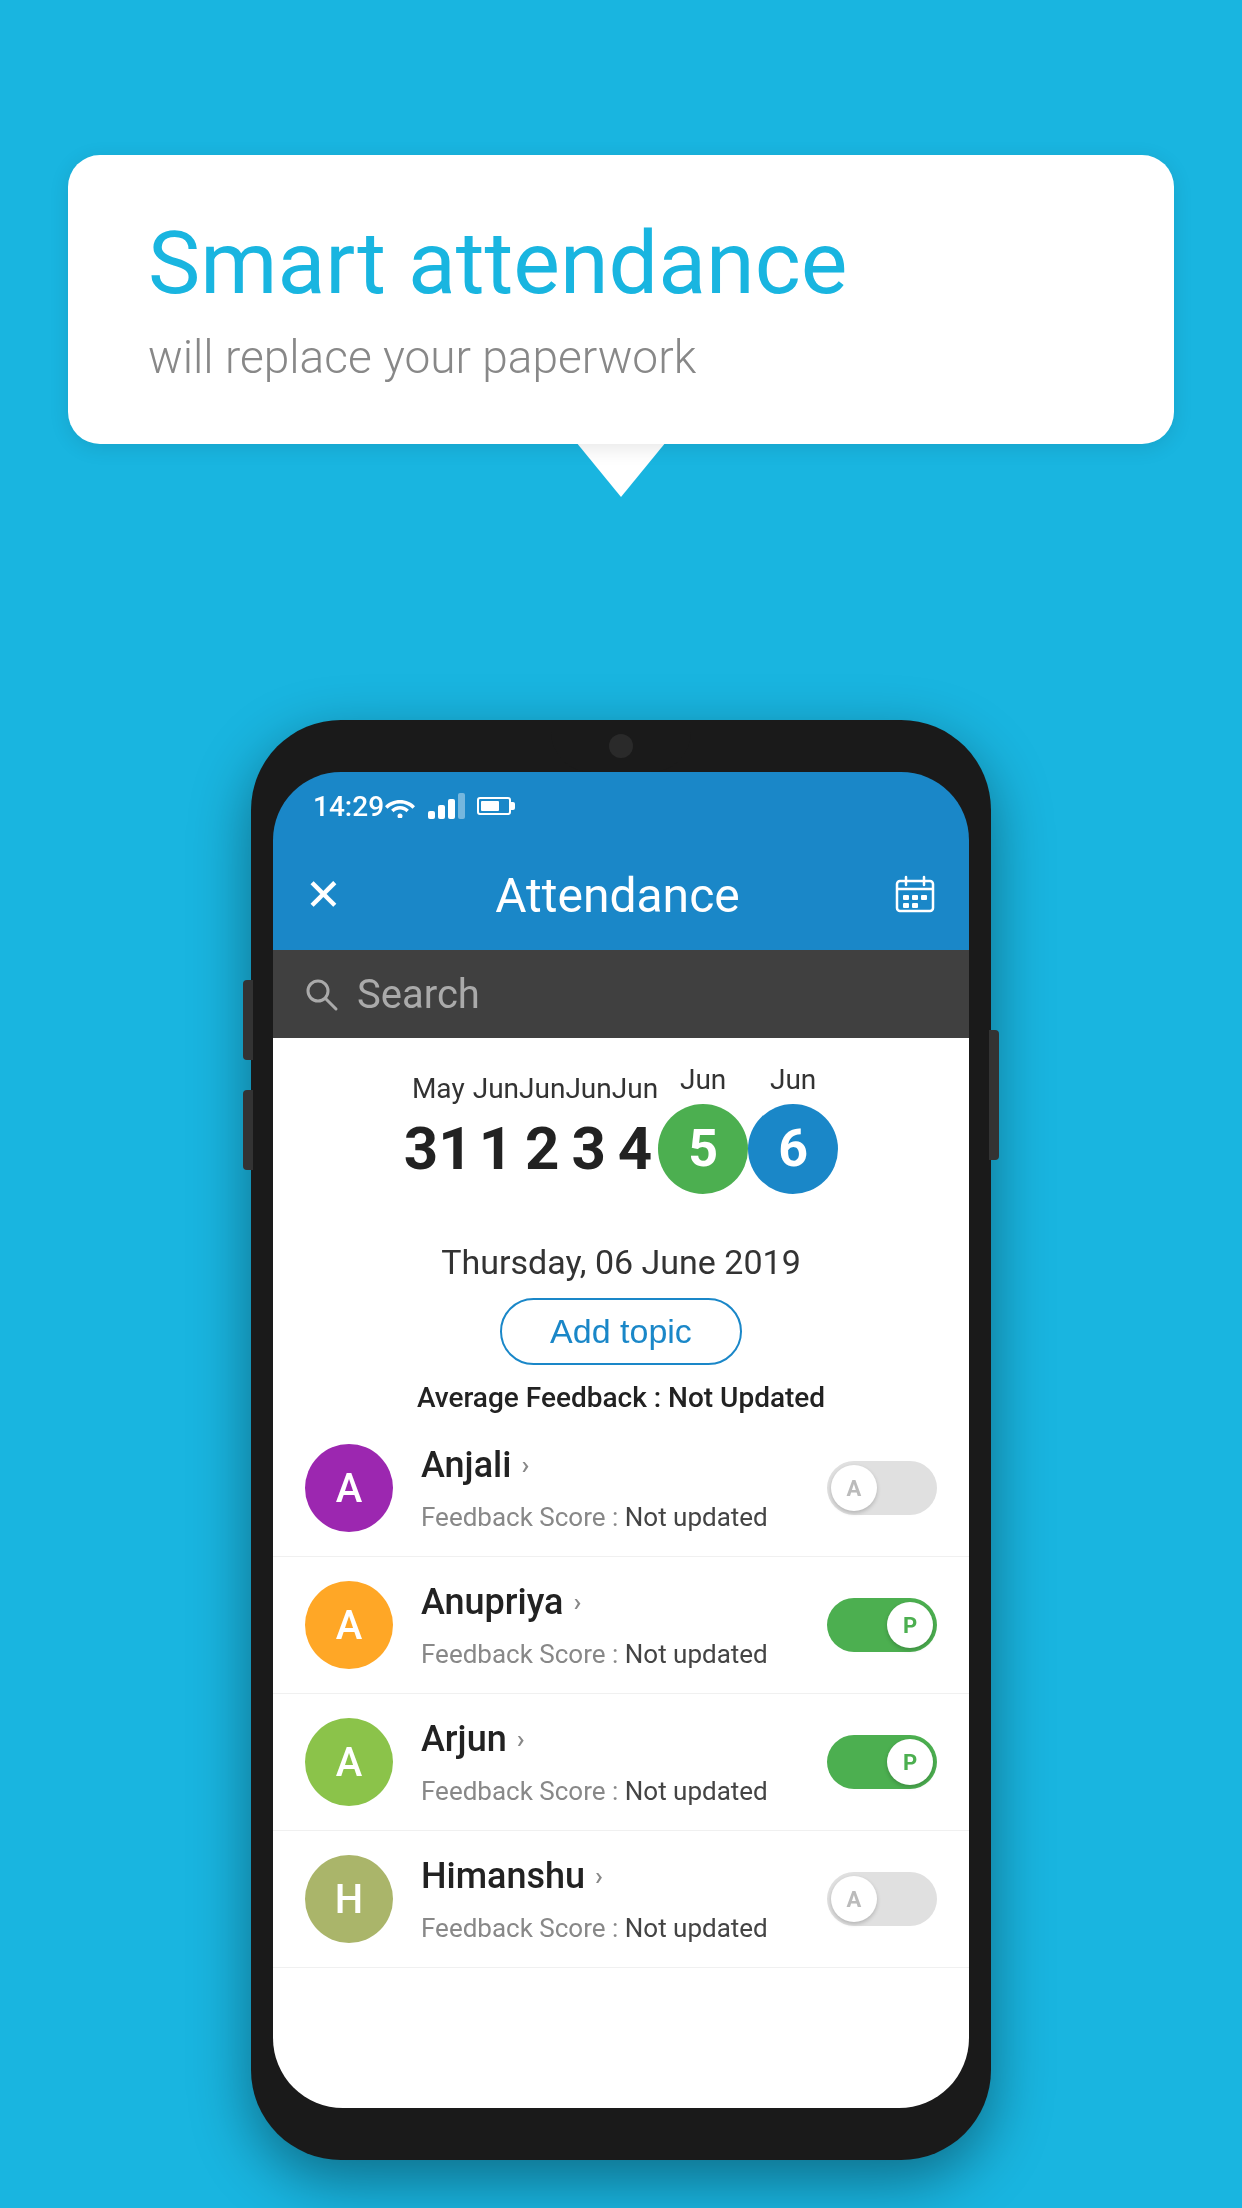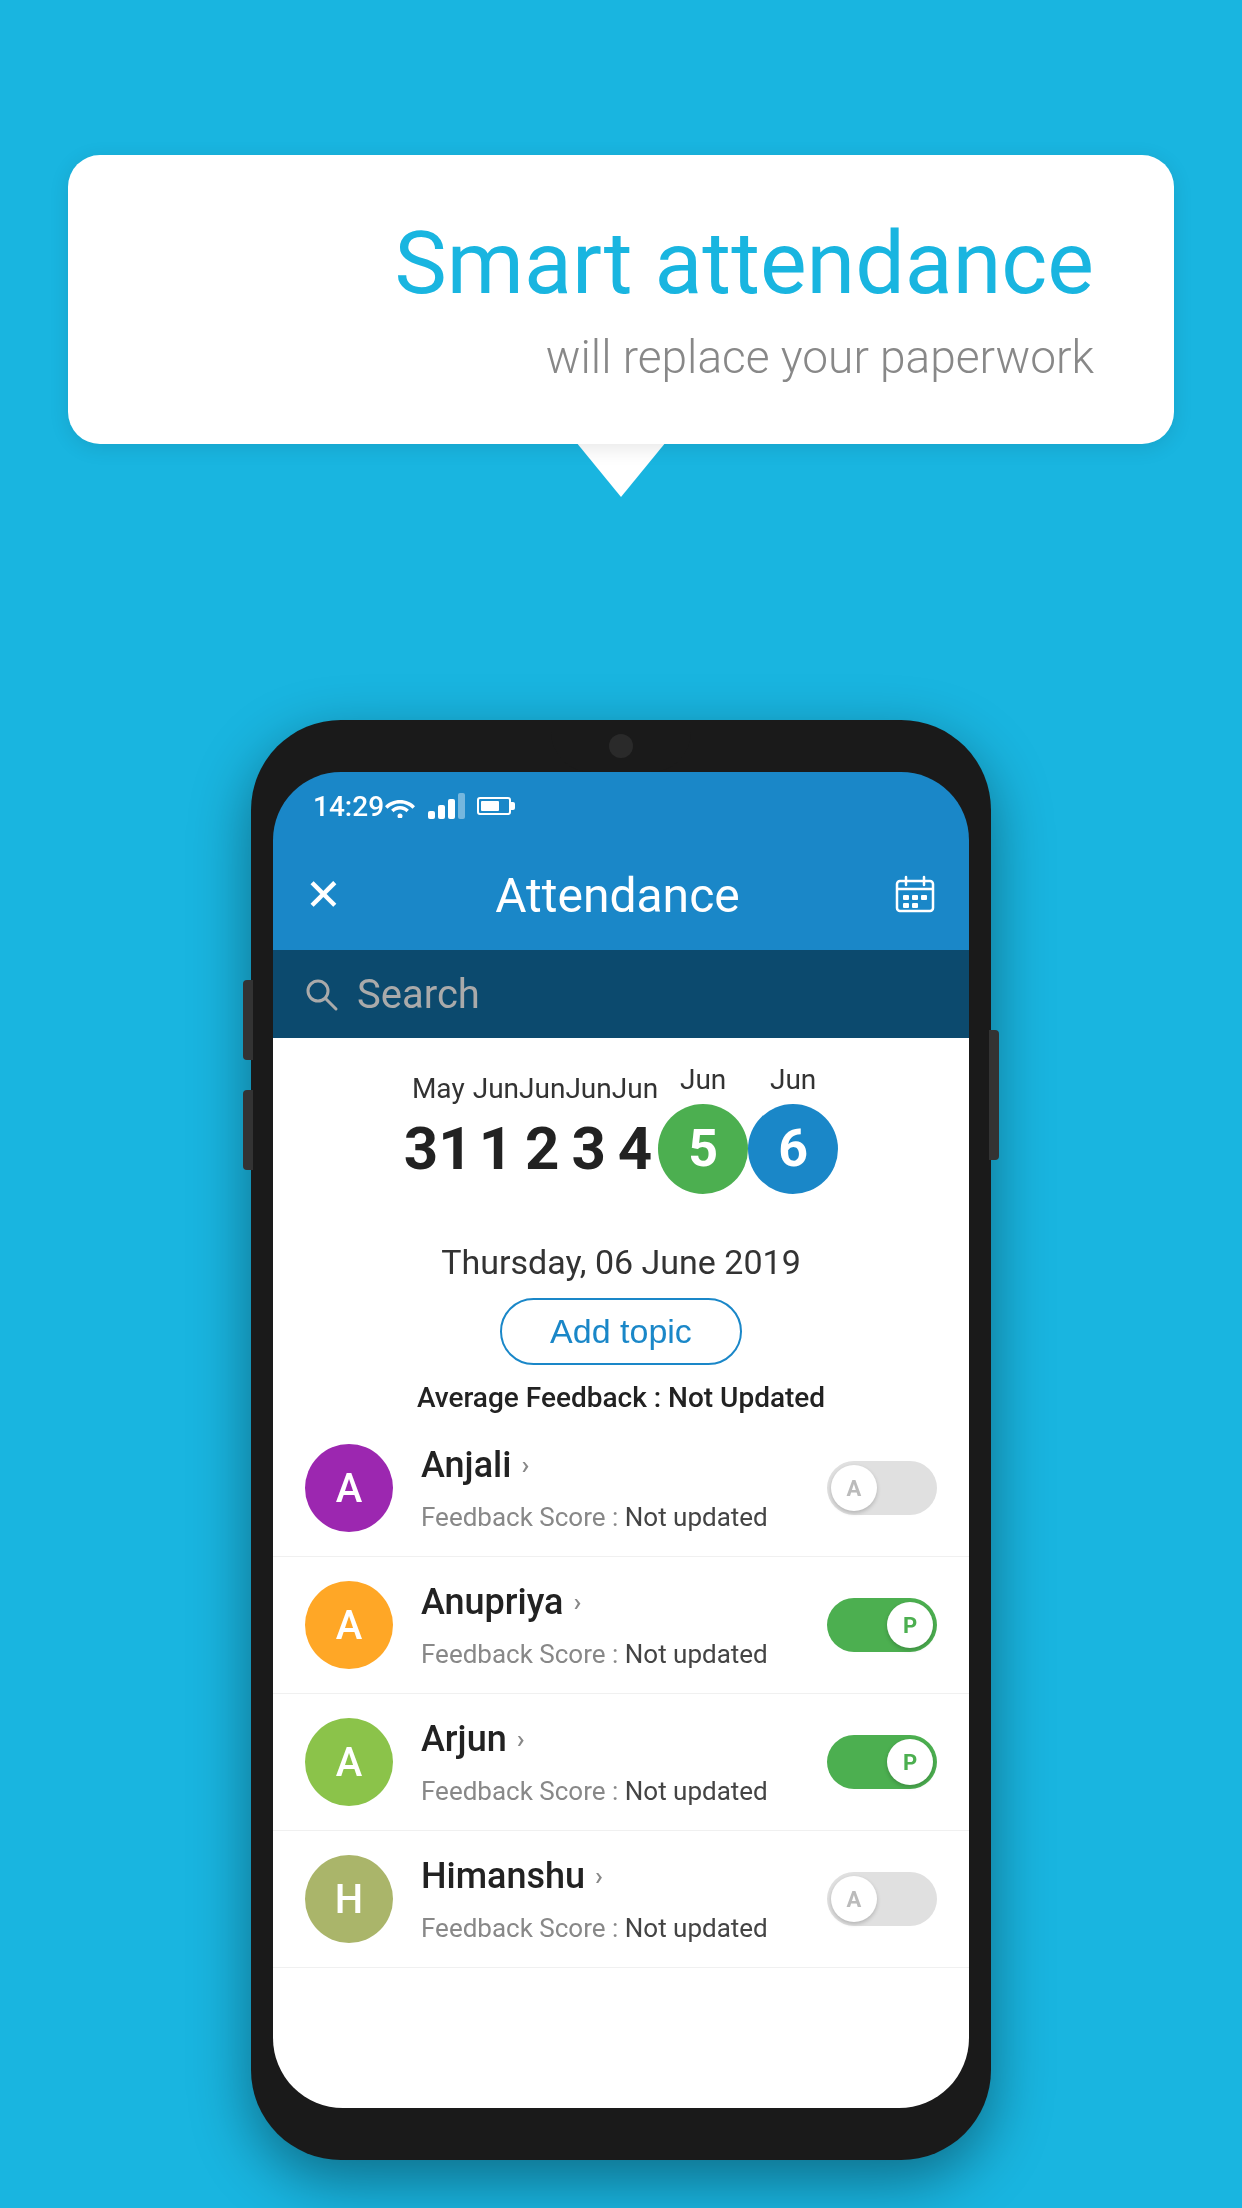--- a/index.html
+++ b/index.html
@@ -19,21 +19,21 @@
       left: 68px;
       right: 68px;
       display: flex;
       flex-direction: column;
       align-items: center;
     }
     .speech-bubble {
       background: white;
       border-radius: 32px;
       padding: 60px 80px;
-      text-align: right;
+      text-align: left;
       width: 100%;
       position: relative;
       box-shadow: 0 4px 20px rgba(0,0,0,0.1);
     }
     .speech-bubble-title {
       font-size: 88px;
       font-weight: 400;
       color: #19b5e0;
       line-height: 1.1;
       margin-bottom: 18px;
@@ -207,21 +207,21 @@
       font-weight: 400;
     }
 
     
     .search-bar-container {
       position: absolute;
       top: 230px;
       left: 22px;
       right: 22px;
       height: 88px;
-      background: #0c4a6e;
+      background: #404040;
       display: flex;
       align-items: center;
       padding: 0 30px;
       gap: 18px;
     }
     .search-text {
       font-size: 40px;
       color: #aaa;
     }
 

